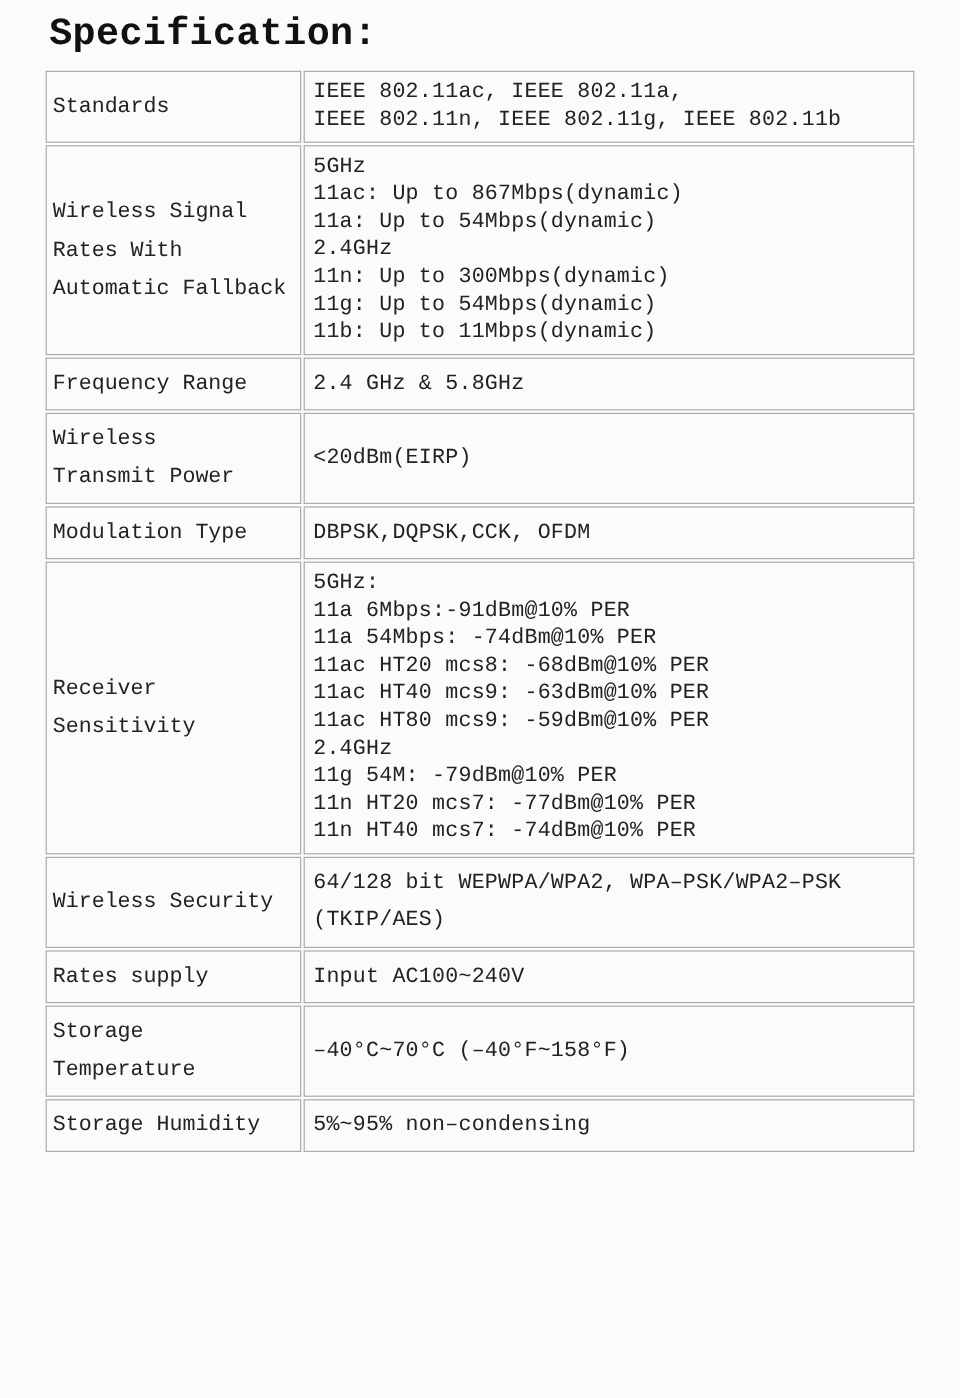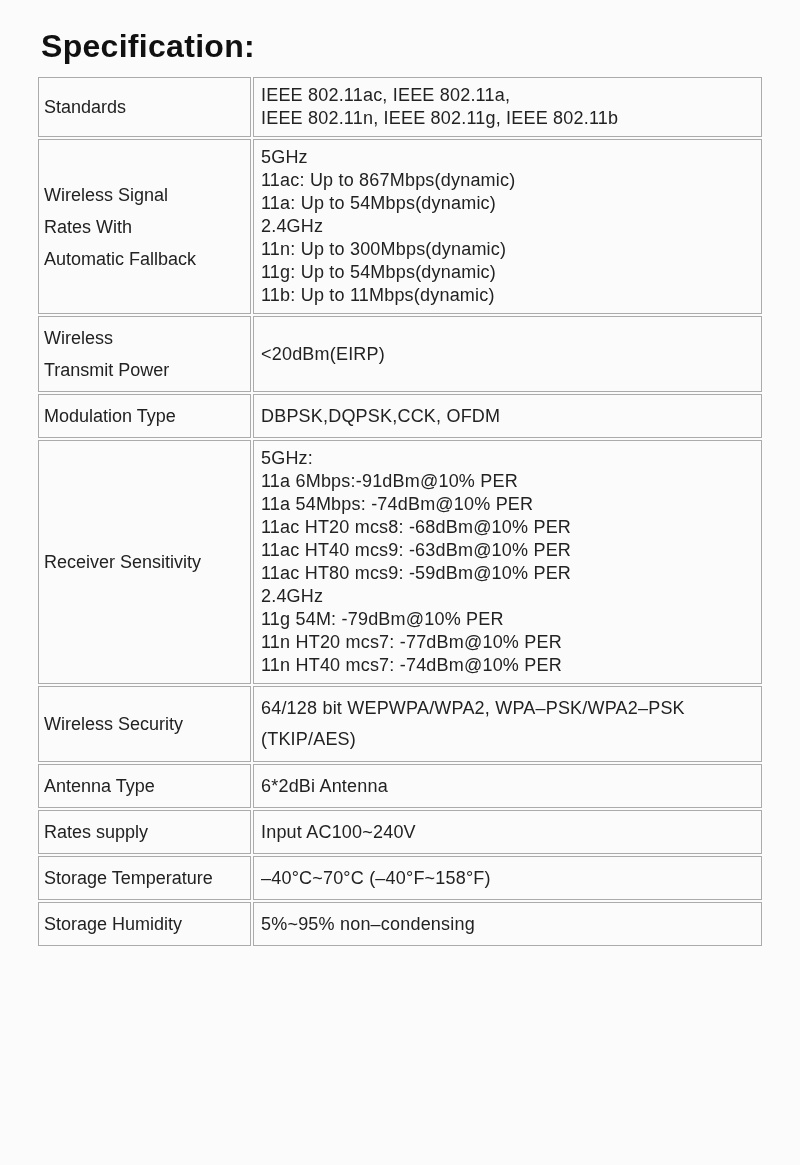--- a/index.html
+++ b/index.html
@@ -8,21 +8,22 @@
   }
   body {
     width: 800px;
     min-height: 1165px;
     background: #fbfbfb;
     font-family: "Liberation Sans", sans-serif;
     color: #222222;
     -webkit-font-smoothing: antialiased;
   }
   .page {
-    padding-top: 24px;
+    padding-top: 6px;
+    font-family: Liberation Mono, monospace;
   }
   .page-title {
     margin: 4px 0 10px 41px;
     font-size: 32px;
     font-weight: bold;
     color: #111111;
     letter-spacing: 0.3px;
   }
   table.spec-table {
     margin-left: 36px;
@@ -73,20 +74,24 @@
 Automatic Fallback</td>
         <td class="spec-value">5GHz
 11ac: Up to 867Mbps(dynamic)
 11a: Up to 54Mbps(dynamic)
 2.4GHz
 11n: Up to 300Mbps(dynamic)
 11g: Up to 54Mbps(dynamic)
 11b: Up to 11Mbps(dynamic)</td>
       </tr>
       <tr>
+        <td class="spec-label">Frequency Range</td>
+        <td class="spec-value">2.4 GHz &amp; 5.8GHz</td>
+      </tr>
+      <tr>
         <td class="spec-label">Wireless
 Transmit Power</td>
         <td class="spec-value">&lt;20dBm(EIRP)</td>
       </tr>
       <tr>
         <td class="spec-label">Modulation Type</td>
         <td class="spec-value">DBPSK,DQPSK,CCK, OFDM</td>
       </tr>
       <tr>
         <td class="spec-label">Receiver Sensitivity</td>
@@ -100,24 +105,20 @@
 11g 54M: -79dBm@10% PER
 11n HT20 mcs7: -77dBm@10% PER
 11n HT40 mcs7: -74dBm@10% PER</td>
       </tr>
       <tr>
         <td class="spec-label">Wireless Security</td>
         <td class="spec-value loose">64/128 bit WEPWPA/WPA2, WPA–PSK/WPA2–PSK
 (TKIP/AES)</td>
       </tr>
       <tr>
-        <td class="spec-label">Antenna Type</td>
-        <td class="spec-value">6*2dBi Antenna</td>
-      </tr>
-      <tr>
         <td class="spec-label">Rates supply</td>
         <td class="spec-value">Input AC100~240V</td>
       </tr>
       <tr>
         <td class="spec-label">Storage Temperature</td>
         <td class="spec-value">–40°C~70°C (–40°F~158°F)</td>
       </tr>
       <tr>
         <td class="spec-label">Storage Humidity</td>
         <td class="spec-value">5%~95% non–condensing</td>

